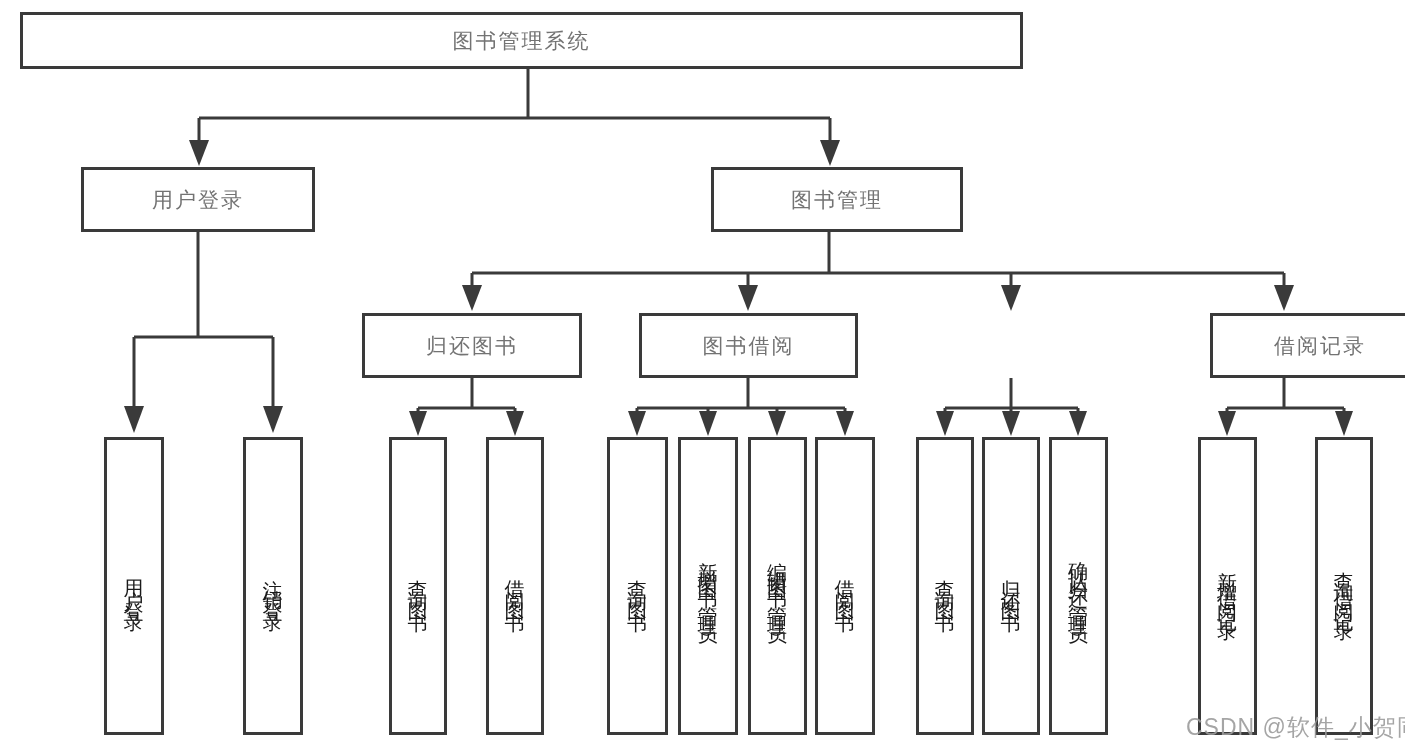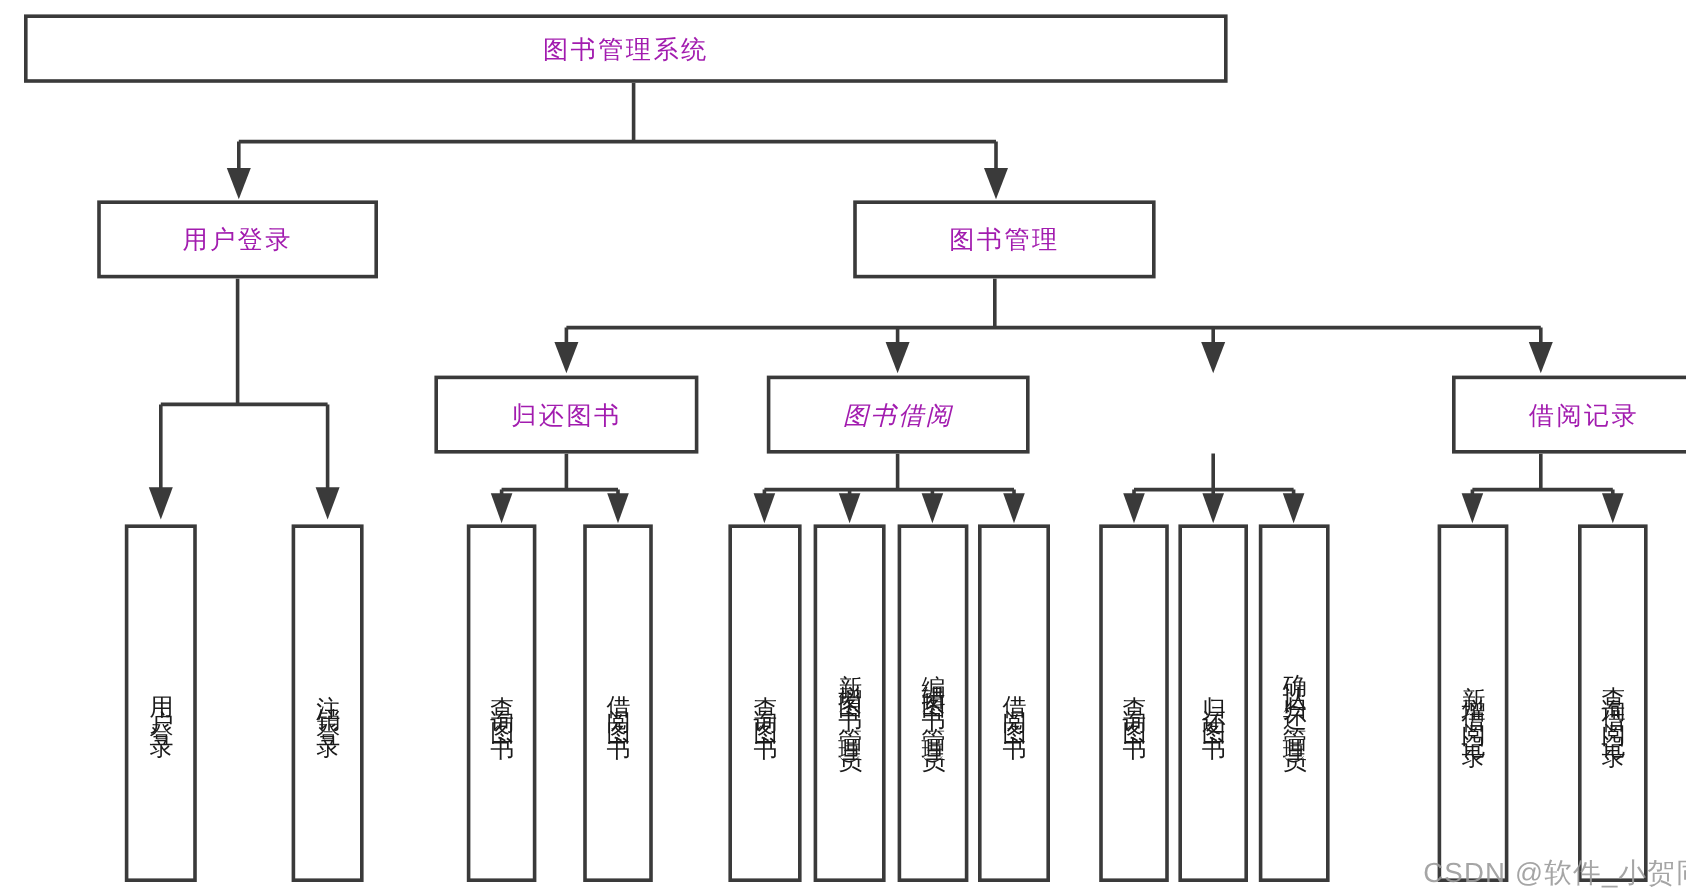--- a/index.html
+++ b/index.html
@@ -10,21 +10,21 @@
     font-family:"Liberation Sans","DejaVu Sans",sans-serif;
     overflow:hidden;
   }
   #connector-svg{position:absolute;left:0;top:0;z-index:0;}
   .hbox{
     position:absolute;
     box-sizing:border-box;
     border:3px solid #3a3a3a;
     background:#fff;
     display:flex;align-items:center;justify-content:center;
-    font-size:21px;letter-spacing:2px;color:#a21caf;
+    font-size:21px;letter-spacing:2px;color:#737373;
     z-index:1;
   }
   .vbox{
     position:absolute;
     top:437px;height:298px;
     box-sizing:border-box;
     border:3px solid #3a3a3a;
     background:#fff;
     display:flex;align-items:center;justify-content:center;
     z-index:1;
@@ -101,21 +101,21 @@
   <div class="hbox" style="left:81px;top:167px;width:234px;height:65px;">
     <span>用户登录</span>
   </div>
   <div class="hbox" style="left:711px;top:167px;width:252px;height:65px;">
     <span>图书管理</span>
   </div>
 
   <div class="hbox" style="left:362px;top:313px;width:220px;height:65px;">
     <span>归还图书</span>
   </div>
-  <div class="hbox" style="left:639px;top:313px;width:219px;height:65px;font-style:italic;">
+  <div class="hbox" style="left:639px;top:313px;width:219px;height:65px;">
     <span>图书借阅</span>
   </div>
   <div class="hbox" style="left:1210px;top:313px;width:220px;height:65px;">
     <span>借阅记录</span>
   </div>
 
   <div class="vbox" style="left:104px;width:60px;">
     <span class="vtxt">用户登录</span>
   </div>
   <div class="vbox" style="left:243px;width:60px;">

